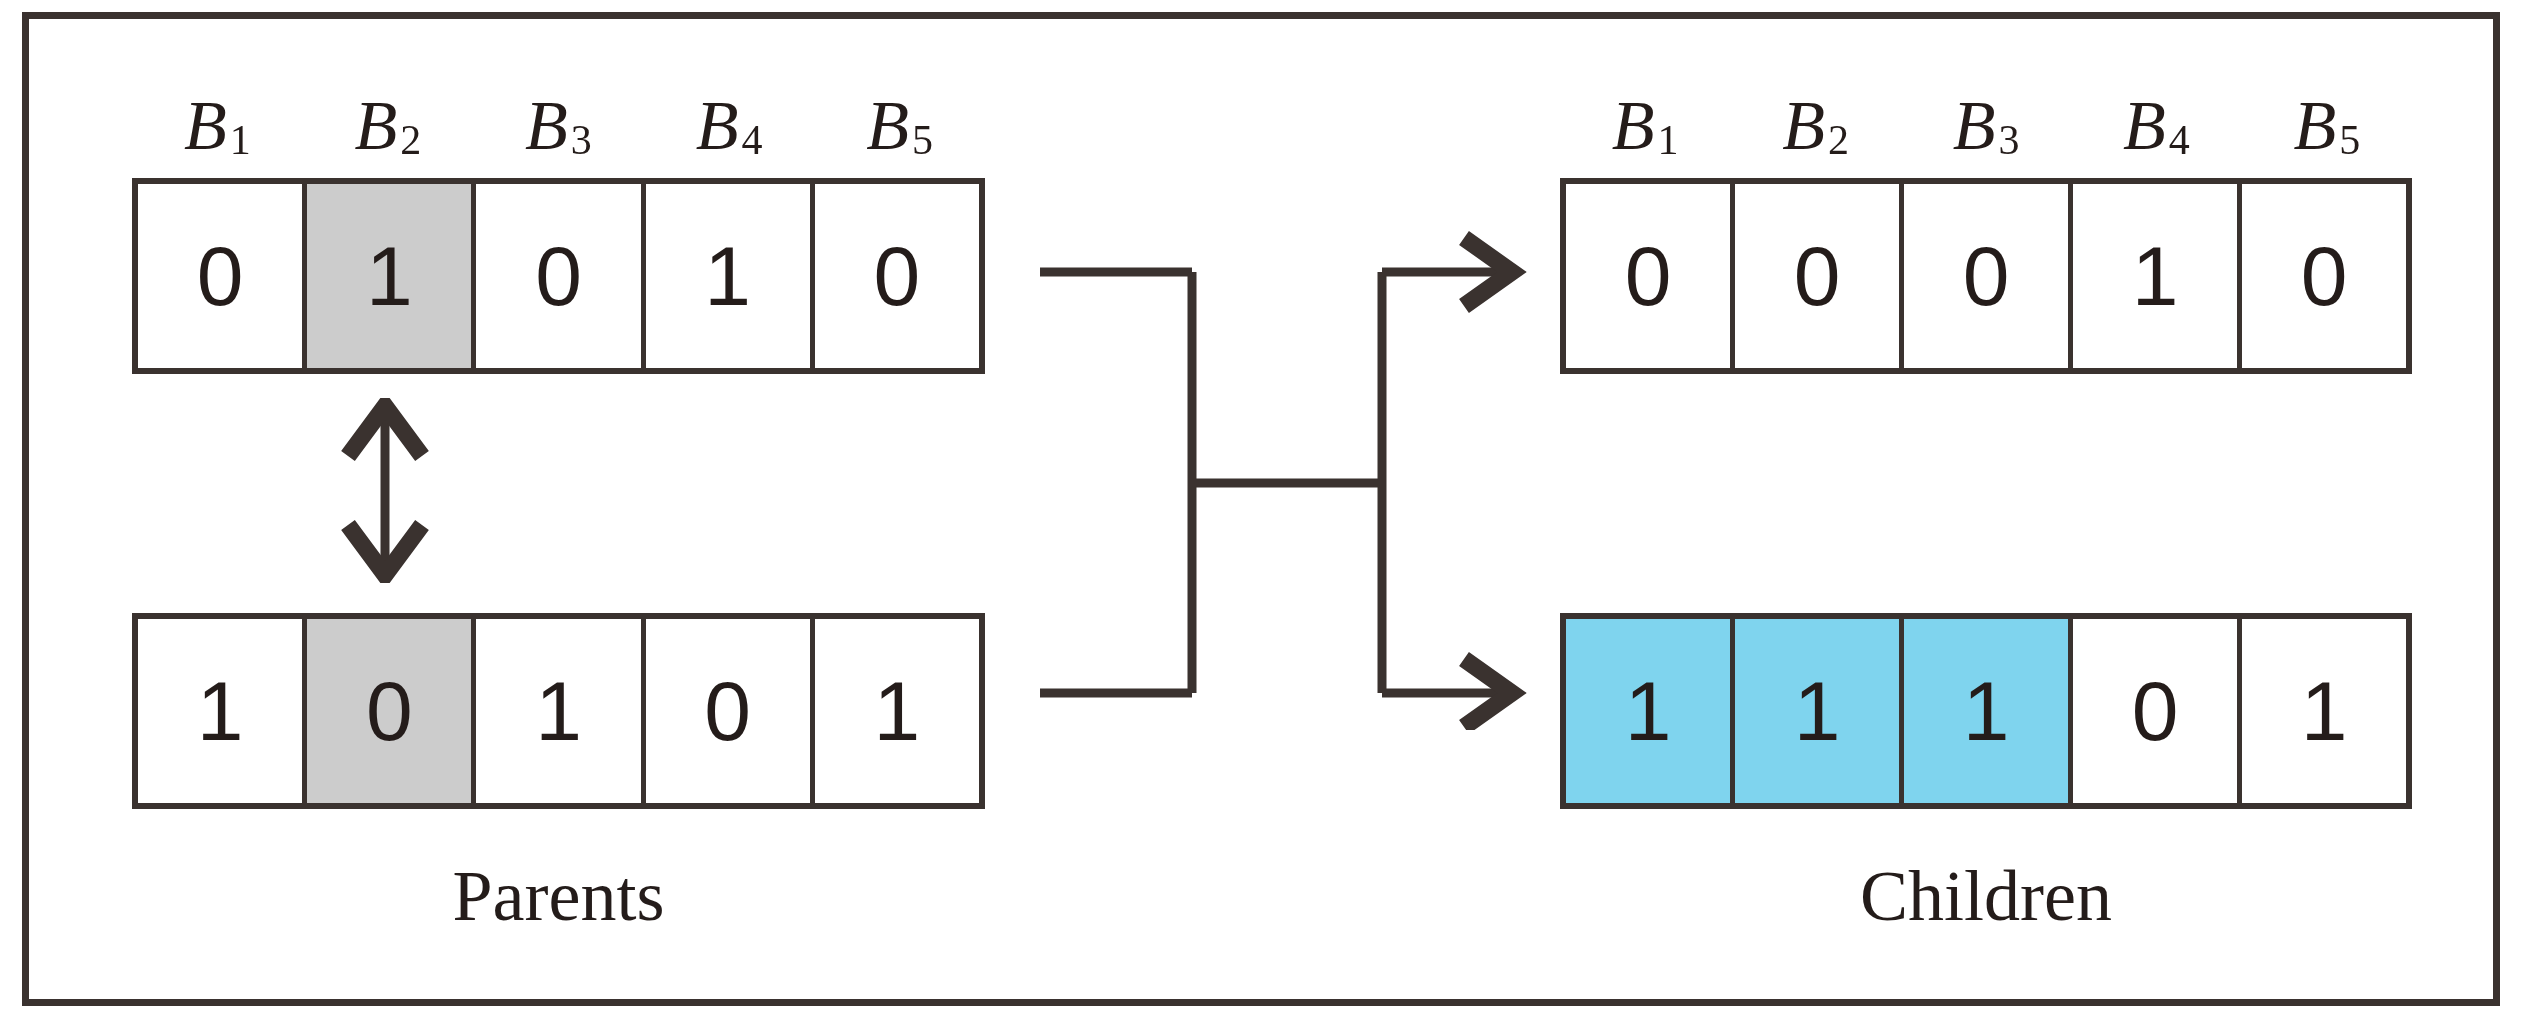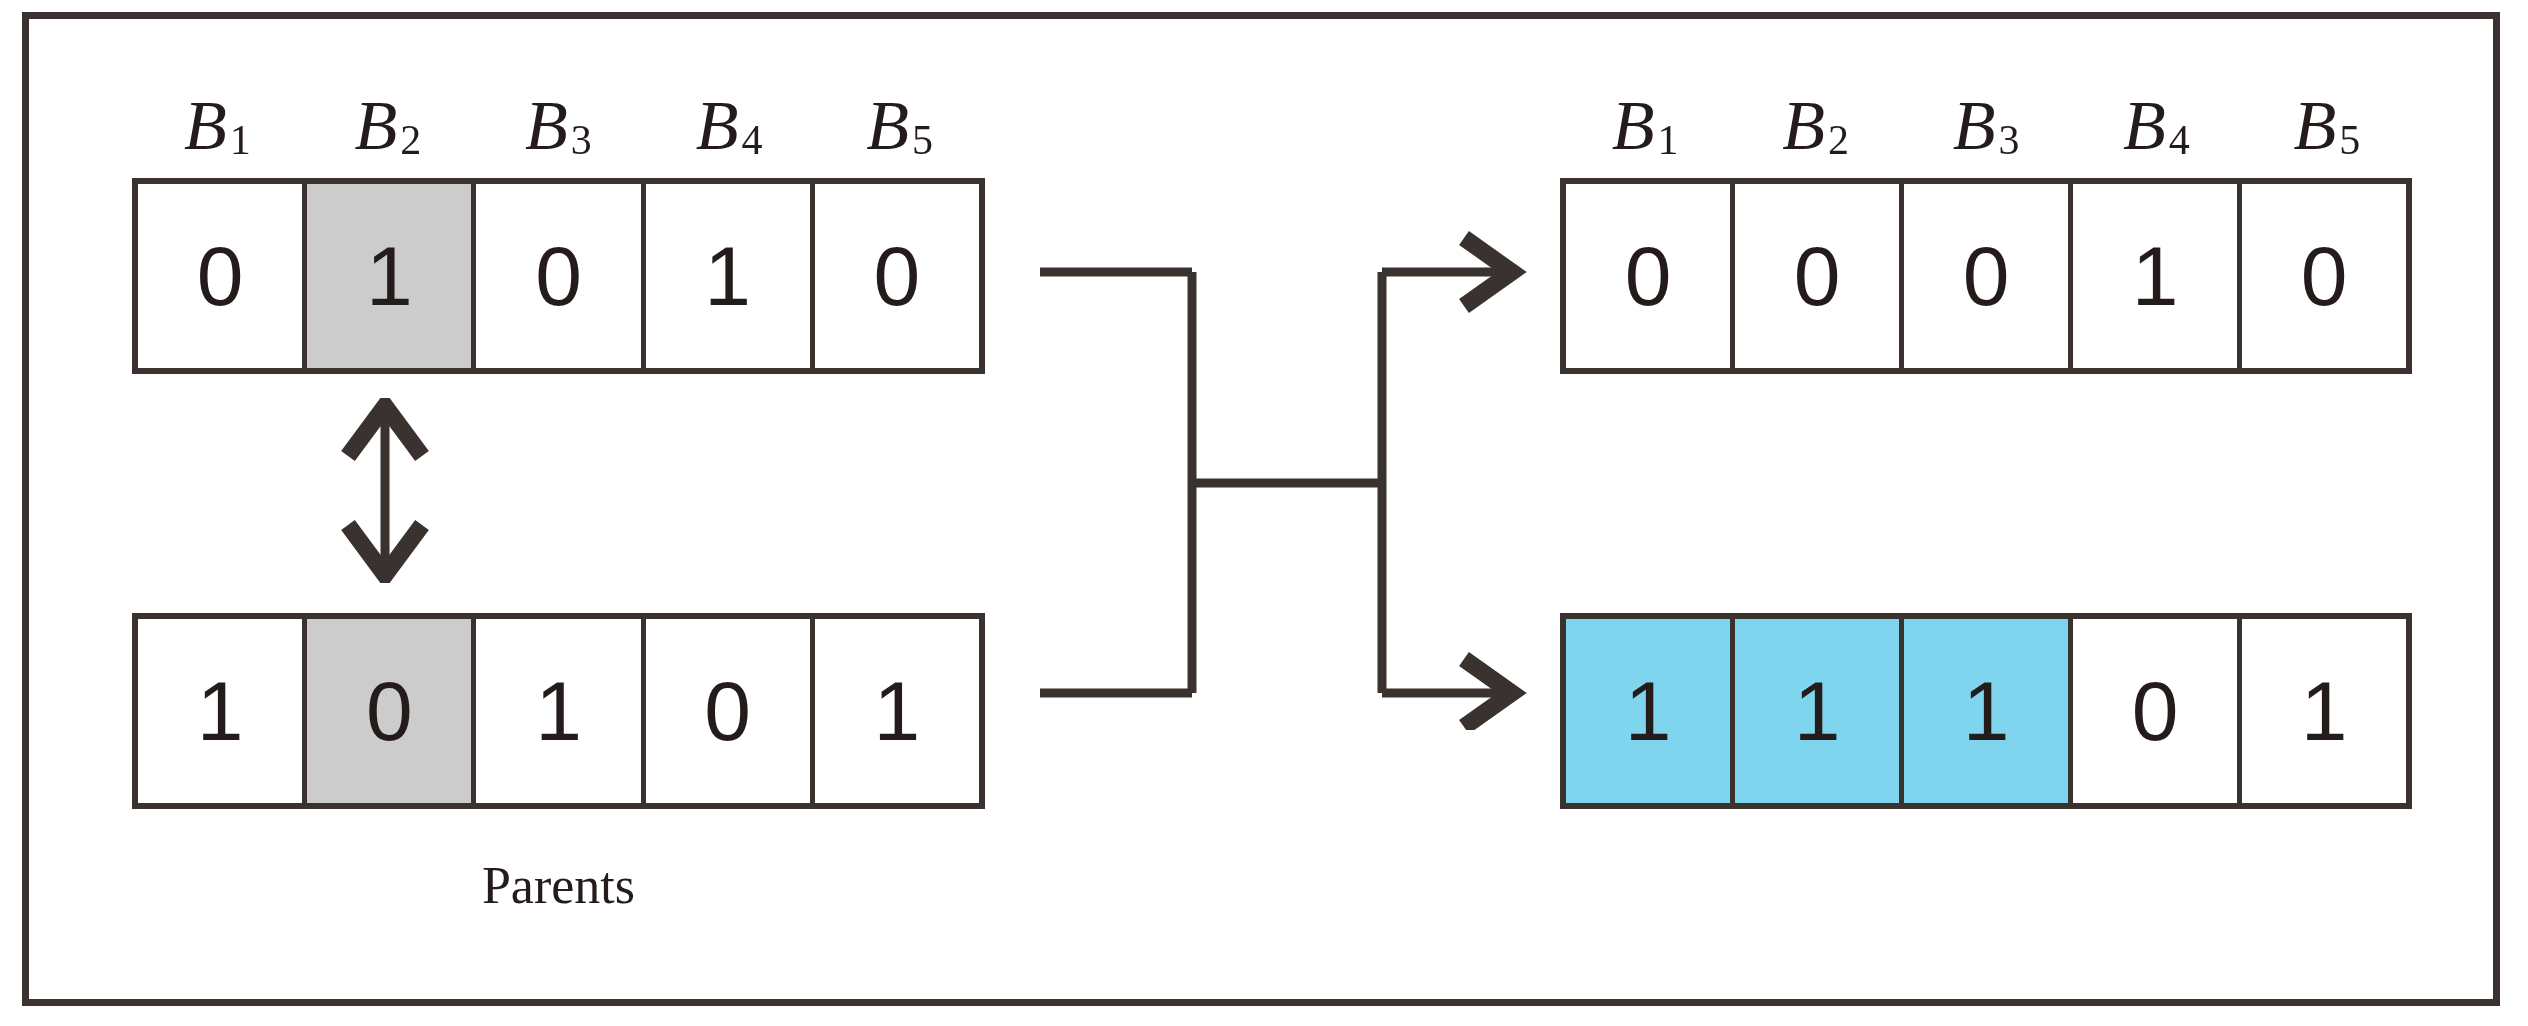--- a/index.html
+++ b/index.html
@@ -109,21 +109,21 @@
     position: absolute;
     left: 1040px;
     top: 230px;
     width: 500px;
     height: 500px;
   }
 
   
   .caption {
     position: absolute;
-    font-size: 52px;
+    font-size: 72px;
     line-height: 1;
     color: #241c1a;
     font-family: "Liberation Serif", "DejaVu Serif", serif;
     text-align: center;
   }
   .caption-parents  { left: 132px;  top: 860px; width: 853px; }
   .caption-children { left: 1560px; top: 860px; width: 852px; }
 </style>
 </head>
 <body>
@@ -234,13 +234,14 @@
 
   <div class="strip child-row-2">
     <div class="cell hl-cyan">1</div>
     <div class="cell hl-cyan">1</div>
     <div class="cell hl-cyan">1</div>
     <div class="cell">0</div>
     <div class="cell">1</div>
   </div>
 
   <div class="caption caption-parents">Parents</div>
+  <div class="caption caption-children">Children</div>
 </div>
 
 </body></html>

